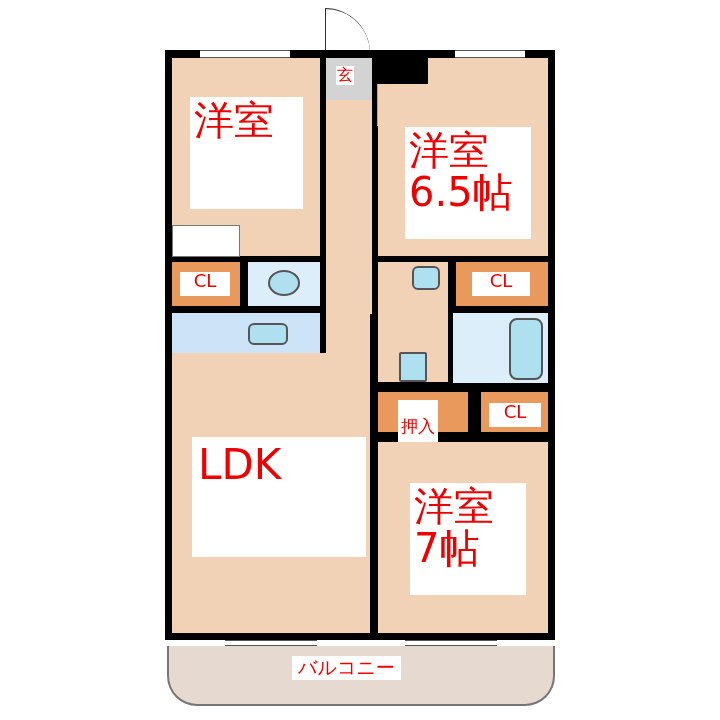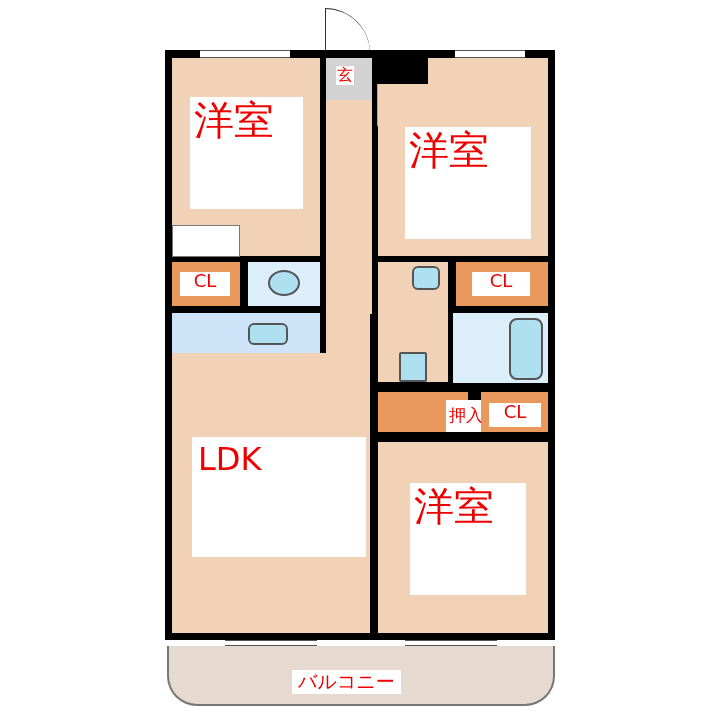--- a/index.html
+++ b/index.html
@@ -39,48 +39,50 @@
 <div class="abs entry" style="left:326px;top:58px;width:46px;height:42px;"></div>
 <div class="lbl" style="left:336px;top:66px;font-size:16px;padding:1px;">玄</div>
 <div class="abs closet" style="left:377px;top:84px;width:16px;height:42px;"></div>
 <div class="lbl" style="left:378px;top:88px;width:14px;font-size:11px;background:transparent;writing-mode:vertical-rl;">靴箱</div>
 
 <div class="abs floor" style="left:378px;top:58px;width:170px;height:198px;"></div>
 <div class="abs wall" style="left:378px;top:58px;width:50px;height:26px;"></div>
 <div class="abs win" style="left:455px;top:50px;width:70px;height:8px;"></div>
 <div class="lbl" style="left:405px;top:127px;width:118px;height:108px;font-size:40px;padding:2px 4px;">
   <div>洋室</div>
+  <div>6.5帖</div>
 </div>
 
 <div class="abs floor" style="left:378px;top:262px;width:70px;height:120px;"></div>
 <div class="abs fix" style="left:412px;top:266px;width:28px;height:24px;"></div>
 <div class="abs fix" style="left:399px;top:352px;width:28px;height:30px;border-radius:2px;"></div>
 
 <div class="abs closet" style="left:456px;top:262px;width:92px;height:44px;"></div>
 <div class="lbl" style="left:472px;top:272px;width:58px;height:24px;font-size:18px;text-align:center;">CL</div>
 
 <div class="abs wet" style="left:453px;top:313px;width:95px;height:70px;"></div>
 <div class="abs fix" style="left:509px;top:318px;width:34px;height:62px;border-radius:8px;"></div>
 
 <div class="abs closet" style="left:378px;top:392px;width:90px;height:40px;"></div>
-<div class="lbl" style="left:398px;top:400px;font-size:17px;padding:7px 3px;margin-left:48px;">押入</div>
+<div class="lbl" style="left:398px;top:400px;font-size:17px;padding:18px 3px;">押入</div>
 <div class="abs closet" style="left:481px;top:392px;width:67px;height:40px;"></div>
 <div class="lbl" style="left:489px;top:403px;width:52px;height:24px;font-size:18px;text-align:center;">CL</div>
 
 <div class="abs wet" style="left:172px;top:313px;width:148px;height:40px;background:#cde4f8;"></div>
 <div class="abs fix" style="left:248px;top:323px;width:40px;height:22px;"></div>
 
 <div class="abs floor" style="left:172px;top:353px;width:198px;height:280px;"></div>
 <div class="abs floor" style="left:326px;top:310px;width:44px;height:50px;"></div>
-<div class="lbl" style="left:192px;top:437px;width:162px;height:108px;font-size:32px;padding:6px 6px;">
+<div class="lbl" style="left:192px;top:437px;width:162px;height:108px;font-size:42px;padding:6px 6px;">
   <div>LDK</div>
 </div>
 
 <div class="abs floor" style="left:378px;top:442px;width:170px;height:191px;"></div>
 <div class="lbl" style="left:410px;top:483px;width:108px;height:108px;font-size:40px;padding:2px 4px;">
   <div>洋室</div>
+  <div>7帖</div>
 </div>
 
 <div class="abs win" style="left:225px;top:640px;width:92px;height:6px;"></div>
 <div class="abs win" style="left:405px;top:640px;width:92px;height:6px;"></div>
 
 <div class="abs balc" style="left:167px;top:646px;width:388px;height:60px;border:2px solid #777;border-top:none;border-radius:0 0 30px 30px;"></div>
-<div class="lbl" style="left:292px;top:656px;font-size:19px;padding:2px 6px;margin-top:14px;">バルコニー</div>
+<div class="lbl" style="left:292px;top:656px;font-size:19px;padding:2px 6px;">バルコニー</div>
 
 </body></html>

